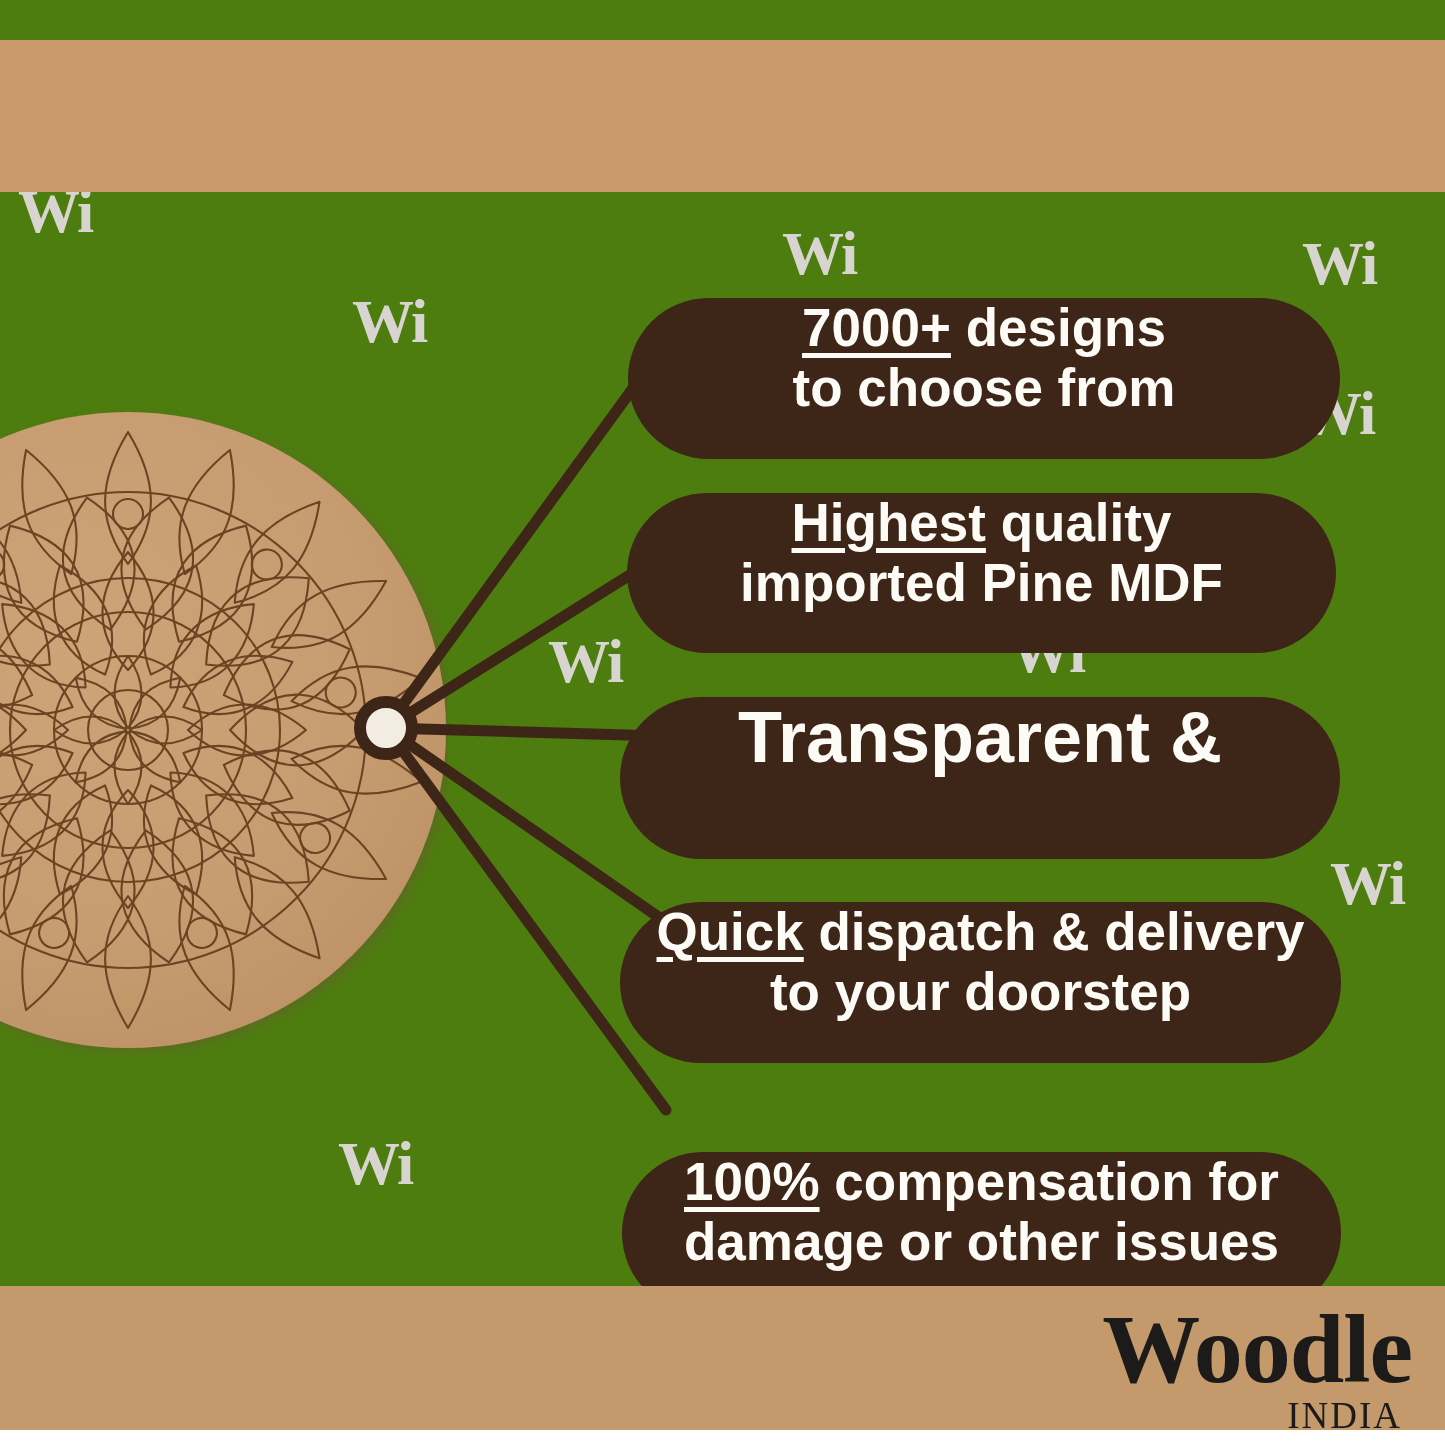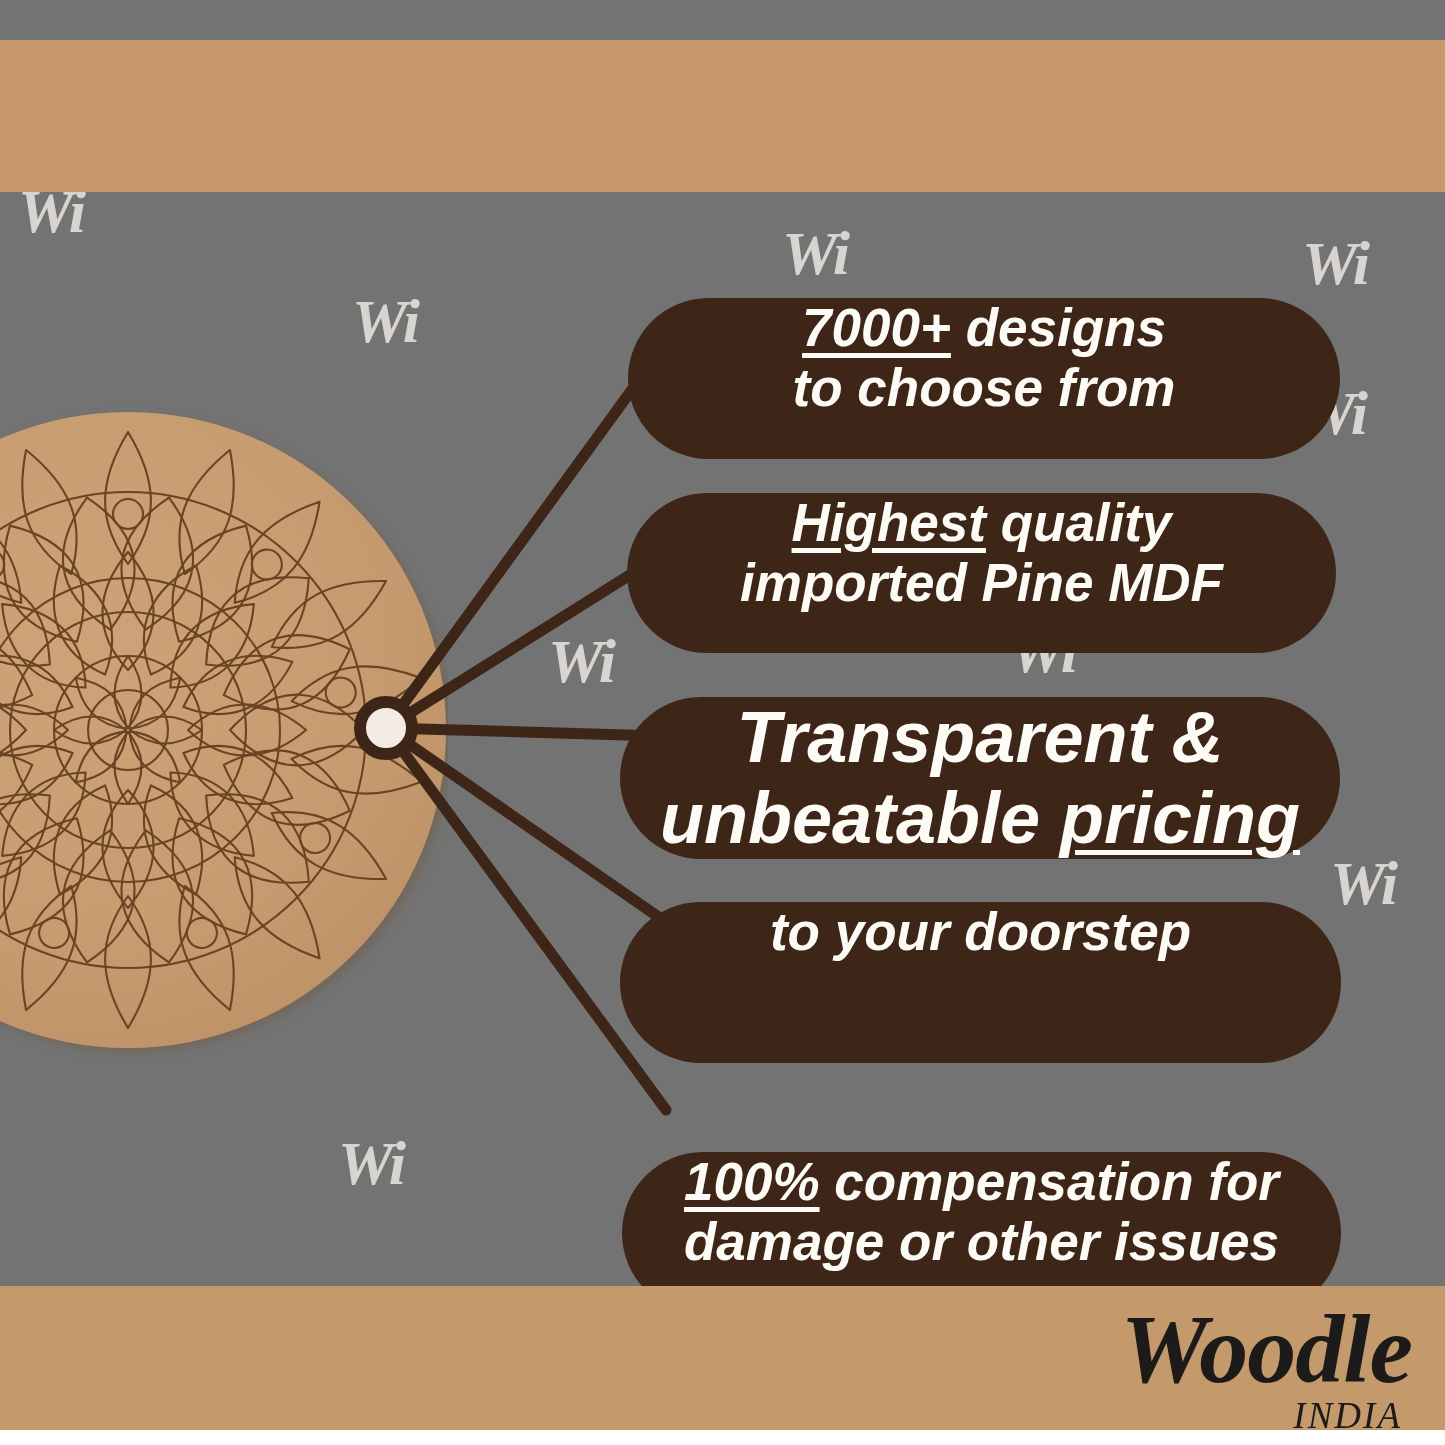--- a/index.html
+++ b/index.html
@@ -4,24 +4,23 @@
 <style>
   html, body {
     margin: 0;
     padding: 0;
     background: #ffffff;
   }
   #page {
     position: relative;
     width: 1445px;
     height: 1430px;
-    background: #737373;
+    background: #4d7c0f;
     overflow: hidden;
     font-family: "Liberation Sans", sans-serif;
-    font-style: italic;
   }
 
   
   .watermark-layer {
     position: absolute;
     inset: 0;
     z-index: 1;
     pointer-events: none;
   }
   .wm {
@@ -442,26 +441,26 @@
   <div class="pill" id="pill-2">
     <div>
       <span class="ln"><u>Highest</u> quality</span>
       <span class="ln">imported Pine MDF</span>
     </div>
   </div>
 
   <div class="pill" id="pill-3">
     <div>
       <span class="ln">Transparent &amp;</span>
-      <span class="ln">unbeatable <u>pricing</u></span>
     </div>
   </div>
 
   <div class="pill" id="pill-4">
     <div>
+      <span class="ln"><u>Quick</u> dispatch &amp; delivery</span>
       <span class="ln">to your doorstep</span>
     </div>
   </div>
 
   <div class="pill" id="pill-5">
     <div>
       <span class="ln"><u>100%</u> compensation for</span>
       <span class="ln">damage or other issues</span>
     </div>
   </div>

